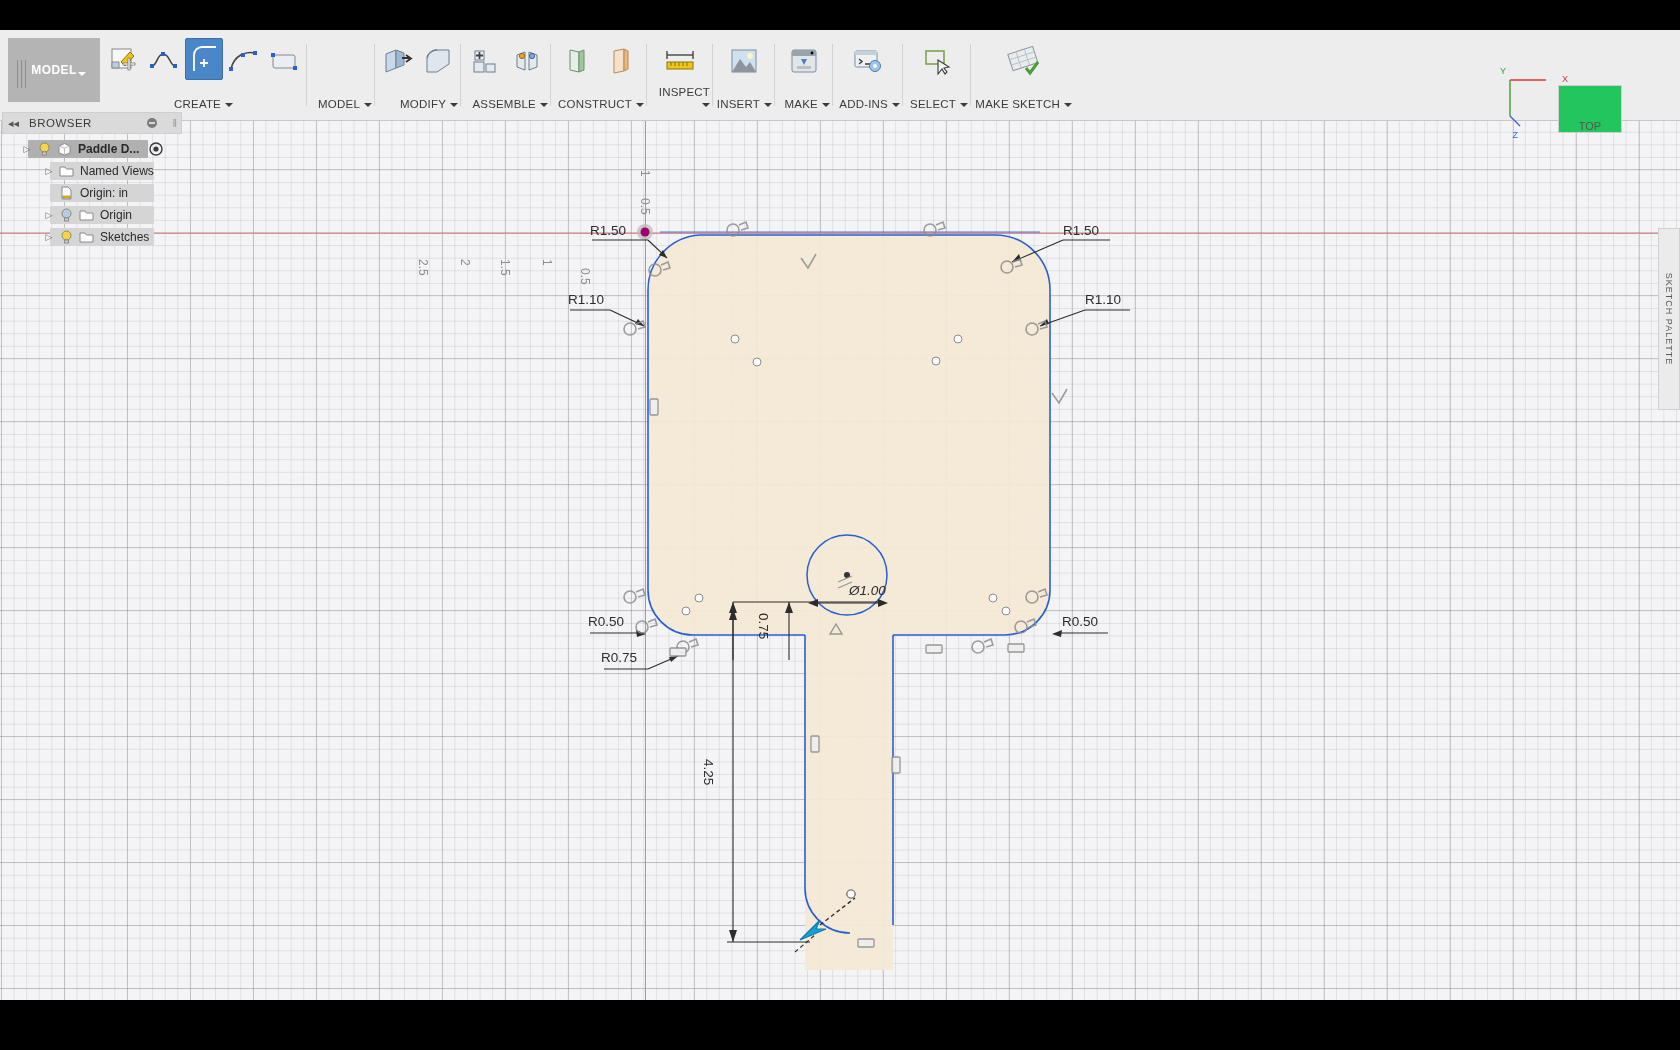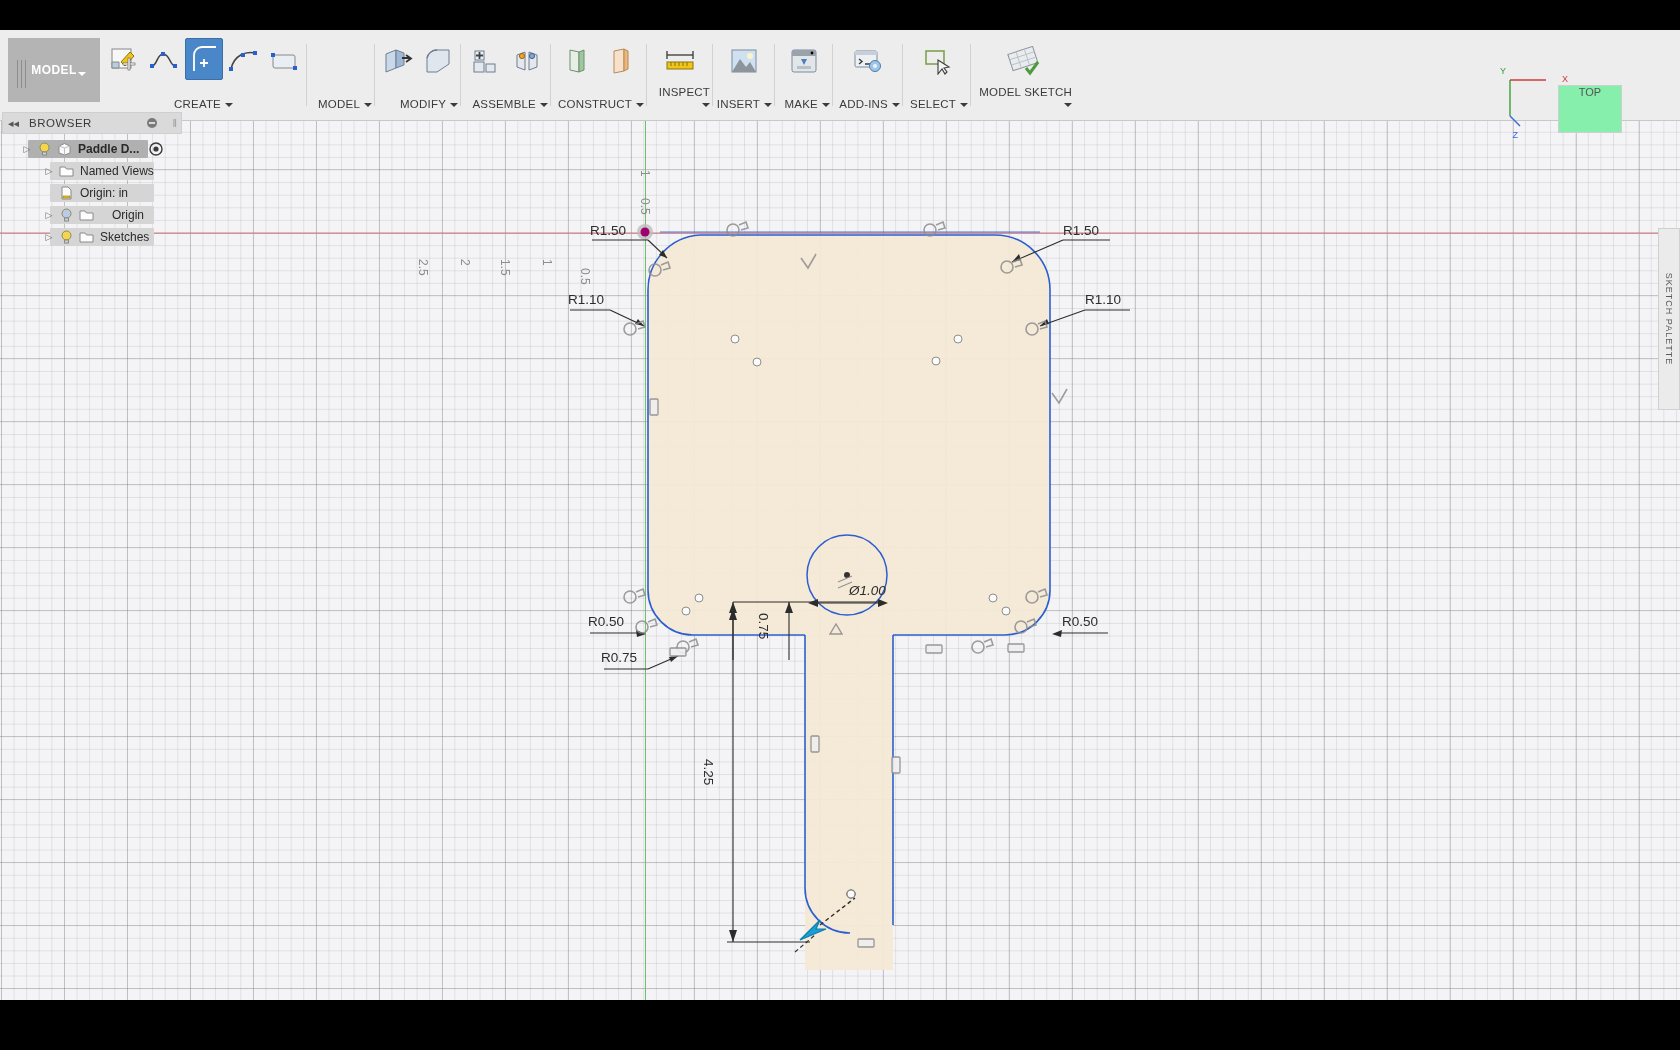--- a/index.html
+++ b/index.html
@@ -42,21 +42,21 @@
   #browser-head .lbl{font-size:11.5px;color:#3a3a3a;margin-left:26px;letter-spacing:.5px;}
   .dblarrow{position:absolute;left:6px;font-size:11px;color:#555;}
   .tree{margin-top:4px;}
   .trow{display:flex;align-items:center;height:22px;font-size:12px;color:#2a2a2a;position:relative;}
   .trow .hl{position:absolute;height:18px;background:#d5d5d5;border-radius:1px;}
   .trow span.txt{position:relative;z-index:2;}
   .arrow{width:14px;text-align:center;color:#6b6b6b;font-size:9px;position:relative;z-index:2;}
   .ic{width:20px;display:flex;justify-content:center;position:relative;z-index:2;}
 
   
-  #viewcube{position:absolute;right:58px;top:55px;width:62px;height:46px;background:#86efac;border:1px solid #cfcfcf;display:flex;align-items:flex-start;justify-content:center;font-size:11px;color:#555;}
+  #viewcube{position:absolute;right:58px;top:55px;width:62px;height:46px;background:#22c55e;border:1px solid #cfcfcf;display:flex;align-items:flex-end;justify-content:center;font-size:11px;color:#555;}
   #axis-tri{position:absolute;right:118px;top:42px;width:60px;height:60px;}
   .axlbl{position:absolute;font-size:9px;}
 
   
   #palette{position:absolute;right:0;top:198px;width:20px;height:180px;background:#ebebeb;border:1px solid #d0d0d0;}
   #palette .vtxt{position:absolute;left:50%;top:50%;transform:translate(-50%,-50%) rotate(90deg);white-space:nowrap;font-size:9px;color:#5a5a5a;letter-spacing:1px;}
   #palette-arrow{position:absolute;right:2px;top:200px;font-size:10px;color:#555;}
 
   
   #sketch{position:absolute;left:0;top:0;width:1680px;height:970px;}
@@ -492,21 +492,21 @@
                 <line x1="4" y1="15.2" x2="30" y2="15.2"></line>
                 <line x1="12.6" y1="4" x2="12.6" y2="21"></line>
                 <line x1="21.3" y1="4" x2="21.3" y2="21"></line>
               </g>
             </g>
             <path d="M20 22 l4 5 l8 -11" fill="none" stroke="#4e9b3c" stroke-width="3"></path>
           </svg>
         </div>
       </div>
       <div class="glabel">
-        <span>MODEL SKETCH</span><span class="caret"></span>
+        <span>MAKE SKETCH</span><span class="caret"></span>
       </div>
     </div>
   </div>
 
   <div id="browser">
     <div id="browser-head">
       <span class="dblarrow">◂◂</span>
       <span class="lbl">BROWSER</span>
       <span style="margin-left:auto;margin-right:14px;display:flex;align-items:center">
         <svg width="12" height="12" viewBox="0 0 12 12">
@@ -572,21 +572,21 @@
             <svg width="13" height="14" viewBox="0 0 13 14">
               <circle cx="6.5" cy="5.5" r="4.5" fill="#b9cbe8" stroke="#8a8a5a"></circle>
               <rect x="4.5" y="10" width="4" height="3" fill="#cfcfcf" stroke="#8a8a8a"></rect>
             </svg>
           </div>
           <div class="ic">
             <svg width="15" height="12" viewBox="0 0 15 12">
               <path d="M1 2 L6 2 L7.5 4 L14 4 L14 11 L1 11 Z" fill="#fdfdfd" stroke="#8a8a8a"></path>
             </svg>
           </div>
-          <span class="txt" style="margin-left:16px;">Origin</span>
+          <span class="txt" style="margin-left:4px;">Origin</span>
         </div>
         <div class="trow">
           <div class="hl" style="left:48px;width:104px;"></div>
           <div style="width:40px"></div>
           <div class="arrow">▷</div>
           <div class="ic">
             <svg width="13" height="14" viewBox="0 0 13 14">
               <circle cx="6.5" cy="5.5" r="4.5" fill="#f5d64a" stroke="#8a8a5a"></circle>
               <rect x="4.5" y="10" width="4" height="3" fill="#cfcfcf" stroke="#8a8a8a"></rect>
             </svg>

